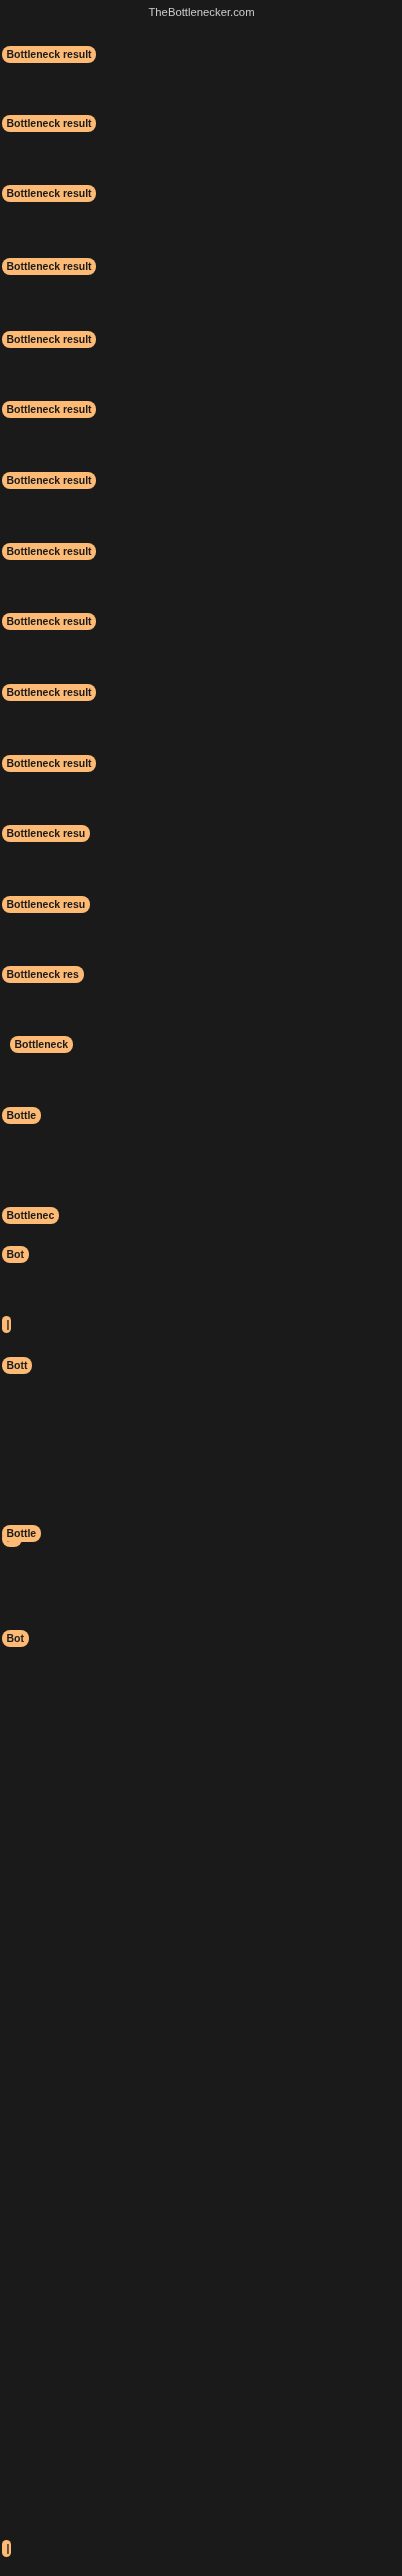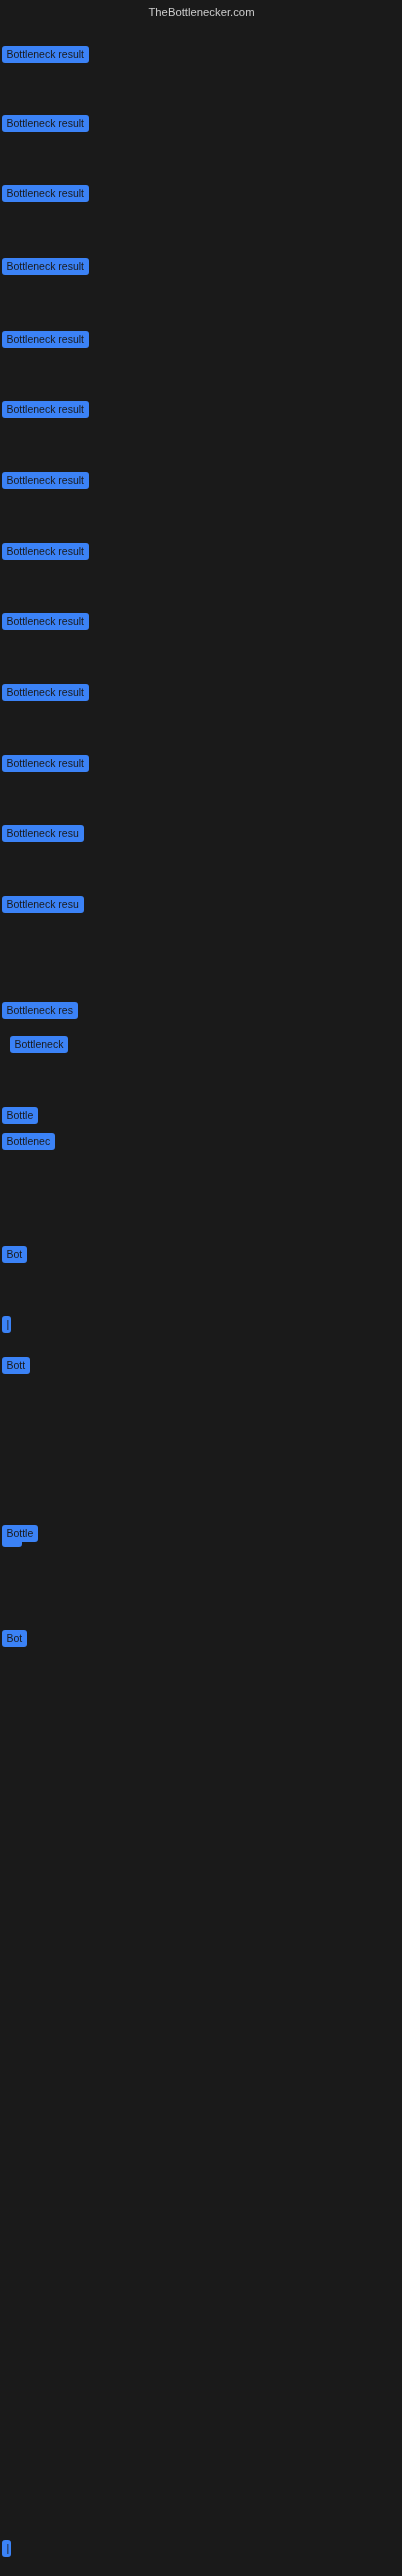--- a/index.html
+++ b/index.html
@@ -18,27 +18,27 @@
       text-align: center;
       color: #cccccc;
       font-size: 11.3px;
       padding: 6.4px 0;
       position: absolute;
       top: 0;
       left: 0;
       right: 0;
     }
     .bottleneck-label {
-      background-color: #3b82f6;
+      background-color: #fdba74;
       color: #1a1a1a;
       font-size: 10.5px;
-      font-weight: normal;
+      font-weight: bold;
       padding: 2.4px 4.8px;
       display: inline-block;
-      border-radius: 3px;
+      border-radius: 8px;
       white-space: nowrap;
       overflow: hidden;
     }
     .result-item {
       position: absolute;
       left: 1.6px;
     }
   </style>
 </head>
 <body>
@@ -53,24 +53,24 @@
 <div class="result-item" style="top: 258px;"><span class="bottleneck-label" style="max-width: 118px;">Bottleneck result</span></div>
 <div class="result-item" style="top: 331px;"><span class="bottleneck-label" style="max-width: 118px;">Bottleneck result</span></div>
 <div class="result-item" style="top: 401px;"><span class="bottleneck-label" style="max-width: 116px;">Bottleneck result</span></div>
 <div class="result-item" style="top: 472px;"><span class="bottleneck-label" style="max-width: 116px;">Bottleneck result</span></div>
 <div class="result-item" style="top: 543px;"><span class="bottleneck-label" style="max-width: 116px;">Bottleneck result</span></div>
 <div class="result-item" style="top: 613px;"><span class="bottleneck-label" style="max-width: 114px;">Bottleneck result</span></div>
 <div class="result-item" style="top: 684px;"><span class="bottleneck-label" style="max-width: 113px;">Bottleneck result</span></div>
 <div class="result-item" style="top: 755px;"><span class="bottleneck-label" style="max-width: 111px;">Bottleneck result</span></div>
 <div class="result-item" style="top: 825px;"><span class="bottleneck-label" style="max-width: 105px;">Bottleneck resu</span></div>
 <div class="result-item" style="top: 896px;"><span class="bottleneck-label" style="max-width: 101px;">Bottleneck resu</span></div>
-<div class="result-item" style="top: 1002px;"><span class="bottleneck-label" style="max-width: 95px;">Bottleneck res</span></div>
+<div class="result-item" style="top: 966px;"><span class="bottleneck-label" style="max-width: 95px;">Bottleneck res</span></div>
 <div class="result-item" style="top: 1036px; margin-left: 8px;"><span class="bottleneck-label" style="max-width: 71px;">Bottleneck</span></div>
 <div class="result-item" style="top: 1107px;"><span class="bottleneck-label" style="max-width: 47px;">Bottle</span></div>
-<div class="result-item" style="top: 1133px;"><span class="bottleneck-label" style="max-width: 60px;">Bottlenec</span></div>
+<div class="result-item" style="top: 1207px;"><span class="bottleneck-label" style="max-width: 60px;">Bottlenec</span></div>
 <div class="result-item" style="top: 1246px;"><span class="bottleneck-label" style="max-width: 31px;">Bot</span></div>
 <div class="result-item" style="top: 1316px;"><span class="bottleneck-label" style="max-width: 8px;">|</span></div>
 <div class="result-item" style="top: 1357px;"><span class="bottleneck-label" style="max-width: 32px;">Bott</span></div>
 <div class="result-item" style="top: 1530px;"><span class="bottleneck-label" style="max-width: 20px;">Bo</span></div>
 <div class="result-item" style="top: 1525px;"><span class="bottleneck-label" style="max-width: 44px;">Bottle</span></div>
 <div class="result-item" style="top: 1630px;"><span class="bottleneck-label" style="max-width: 29px;">Bot</span></div>
 <div class="result-item" style="top: 2540px;"><span class="bottleneck-label" style="max-width: 8px;">|</span></div>
 
 
 </body></html>

